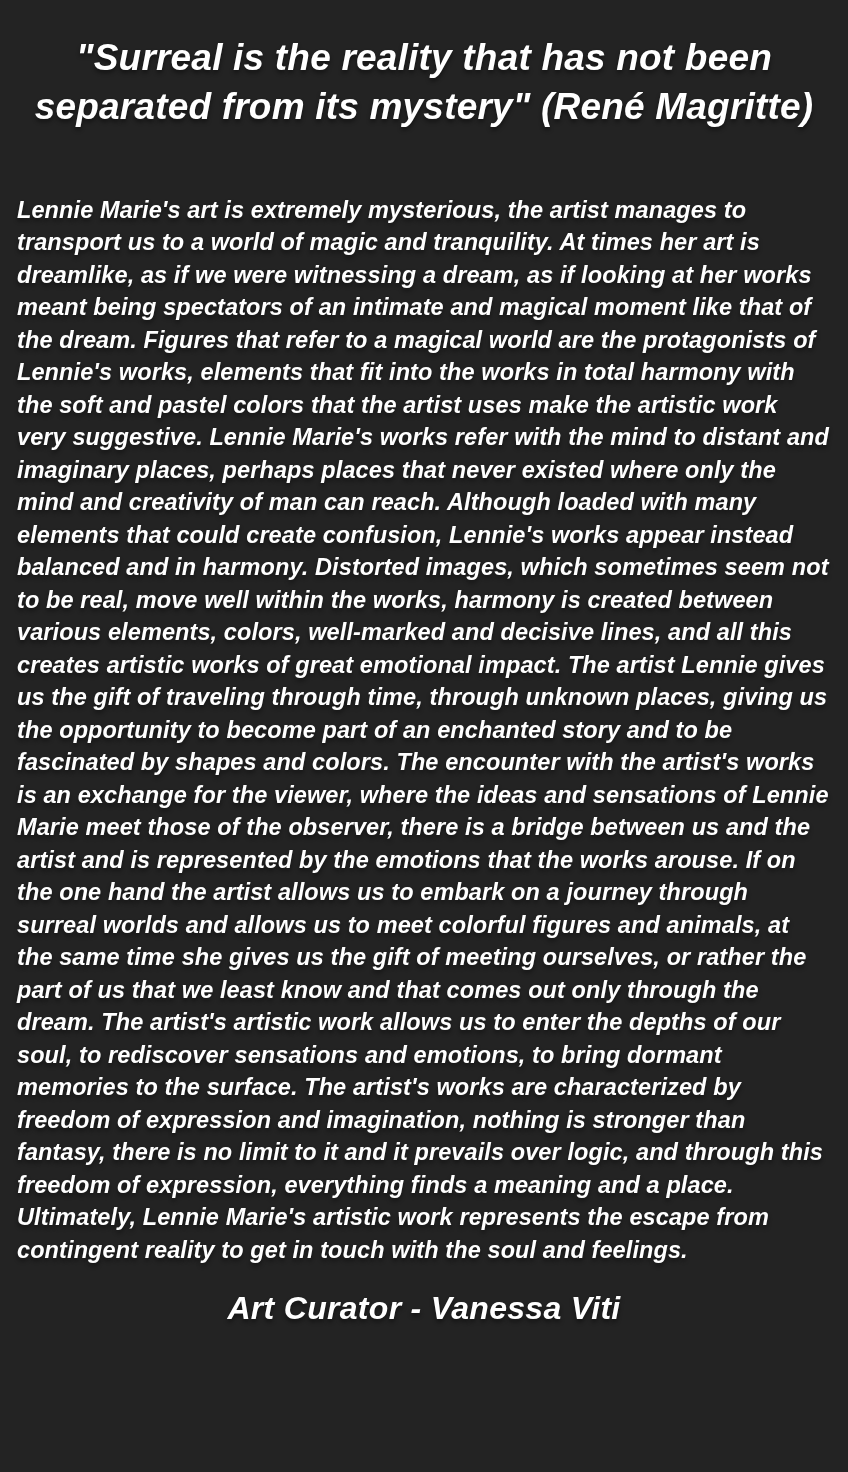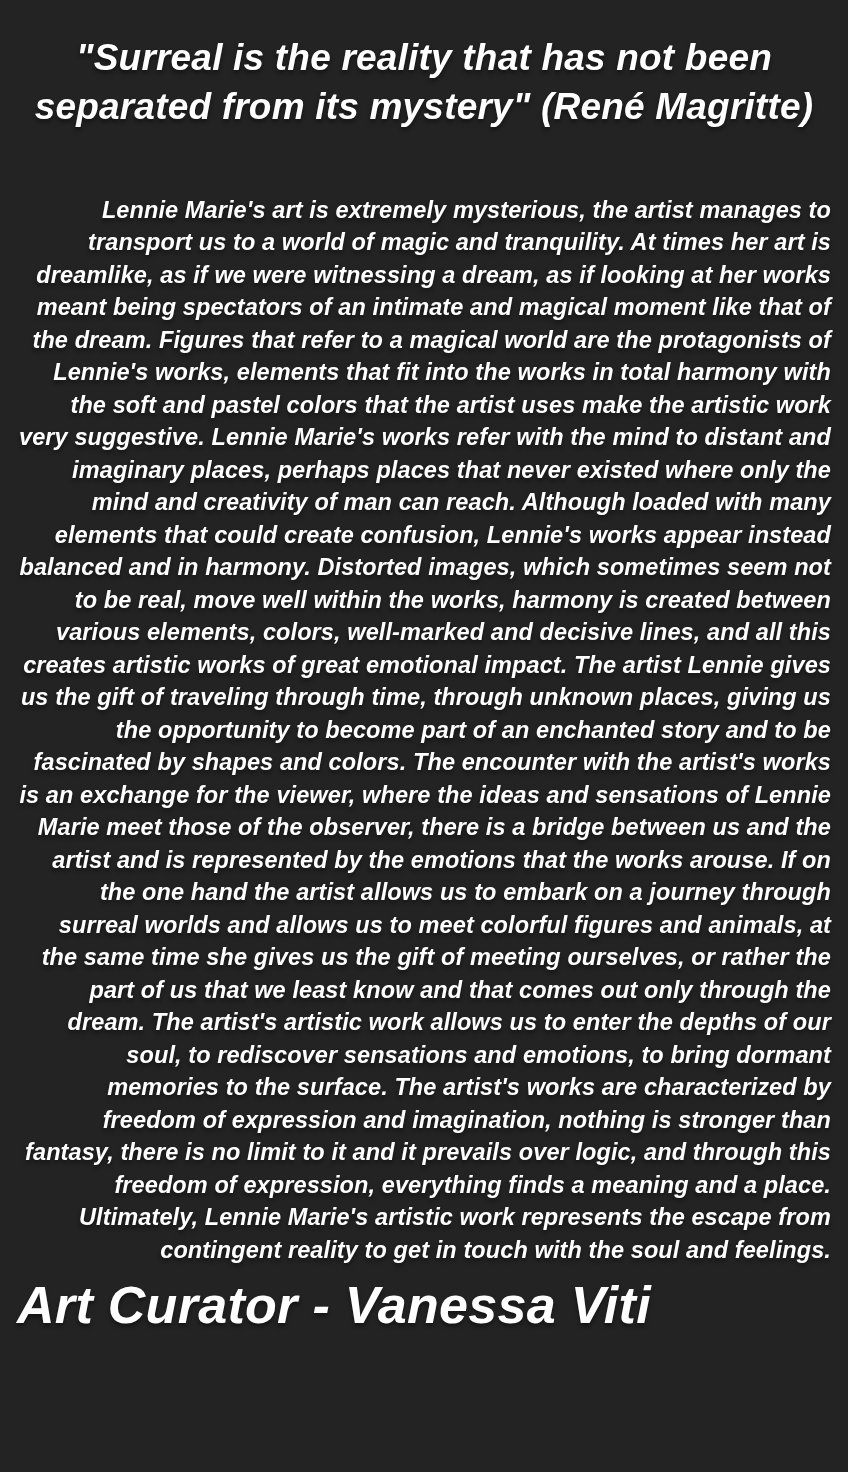--- a/index.html
+++ b/index.html
@@ -36,33 +36,33 @@
     text-shadow: 0 3px 4px rgba(0,0,0,0.45);
   }
   .curator-statement {
     width: 814px;
     margin: 62px 0 0 0;
     color: #ffffff;
     font-size: 23.5px;
     font-weight: bold;
     font-style: italic;
     line-height: 1.383;
-    text-align: right;
+    text-align: left;
     letter-spacing: 0.1px;
     text-shadow: 0 3px 4px rgba(0,0,0,0.45);
   }
   .curator-signature {
     width: 814px;
-    margin: 8px 0 0 0;
+    margin: 23px 0 0 0;
     color: #ffffff;
-    font-size: 52px;
+    font-size: 32px;
     font-weight: bold;
     font-style: italic;
     line-height: 1.2;
-    text-align: left;
+    text-align: center;
     letter-spacing: 0.3px;
     text-shadow: 0 3px 4px rgba(0,0,0,0.45);
   }
 </style>
 </head>
 <body>
 
 <div class="poster">
   <h1 class="quote-title">"Surreal is the reality that has not been separated from its mystery" (René Magritte)</h1>
 

